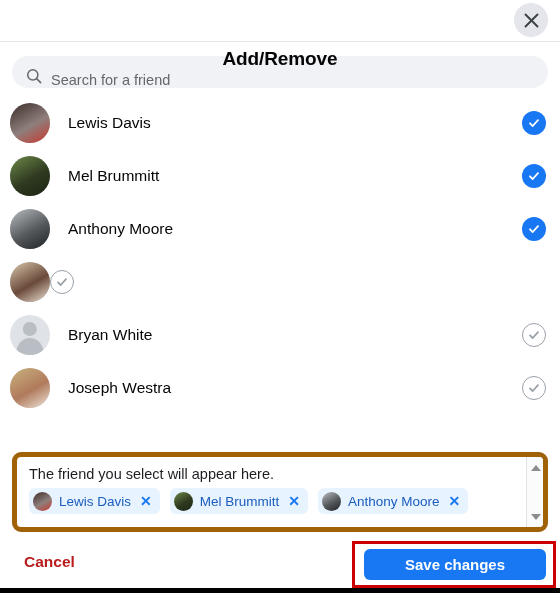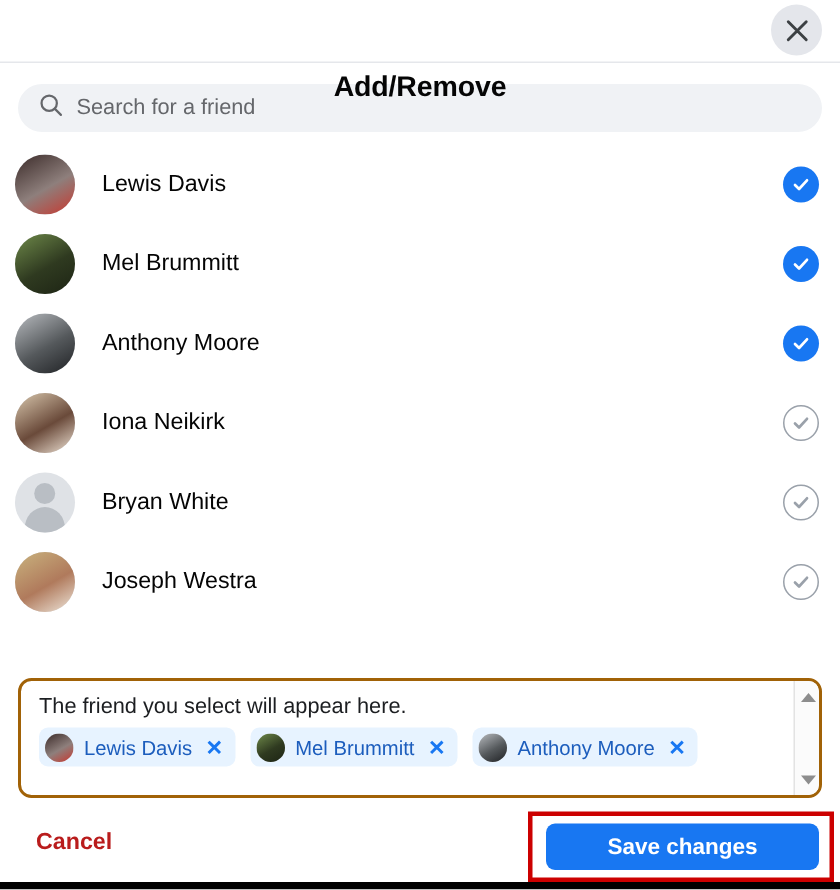--- a/index.html
+++ b/index.html
@@ -26,21 +26,21 @@
     position:absolute; right:12px; top:3px;
     width:34px; height:34px; border-radius:50%;
     background:#e4e6eb; border:none; cursor:pointer;
     display:flex; align-items:center; justify-content:center;
   }
   .close-btn svg { display:block; }
 
   
   .search-wrap { padding: 14px 12px 6px 12px; }
   .search-box {
-    display:flex; align-items:center; gap:9px;
+    display:flex; align-items:flex-end; gap:9px;
     height:32px; border-radius:18px; background:#f0f2f5;
     padding: 0 14px;
   }
   .search-input {
     border:none; outline:none; background:transparent;
     font-family:"Liberation Sans", sans-serif;
     font-size:14.5px; color:#65676b; width:100%;
   }
   .search-input::placeholder { color:#65676b; opacity:1; }
 
@@ -71,21 +71,21 @@
   .check {
     flex:0 0 24px; width:24px; height:24px; border-radius:50%;
     display:flex; align-items:center; justify-content:center;
   }
   .check.on { background:#1877f2; }
   .check.off { background:transparent; border:1.4px solid #9aa1aa; }
 
   
   .selection-box {
     position:absolute; left:12px; right:12px; top:452px; height:80px;
-    border:2px solid #a16207; border-radius:9px; background:#fff;
+    border:5px solid #a16207; border-radius:9px; background:#fff;
     overflow:hidden;
   }
   .selection-hint {
     font-size:14.5px; color:#1c1e21; padding: 9px 0 0 12px;
   }
   .chips { display:flex; gap:10px; padding: 6px 0 0 12px; flex-wrap:nowrap; }
   .chip {
     display:flex; align-items:center; gap:7px;
     background:#e7f3ff; border-radius:6px; height:26px;
     padding: 0 8px 0 4px; cursor:pointer; white-space:nowrap;
@@ -191,21 +191,20 @@
         <div class="check on">
           <svg width="14" height="14" viewBox="0 0 14 14">
             <path d="M3 7.3 L5.7 10 L11 4.2" stroke="#ffffff" stroke-width="1.8" fill="none" stroke-linecap="round" stroke-linejoin="round"></path>
           </svg>
         </div>
       </div>
       <div class="friend-row">
         <div class="avatar">
           <div style="position:absolute;inset:0;background:linear-gradient(150deg,#d9c8ae 0%,#6a4a3a 55%,#f0e4d6 100%);"></div>
         </div>
-        <div class="friend-name">Iona Neikirk</div>
         <div class="check off">
           <svg width="14" height="14" viewBox="0 0 14 14">
             <path d="M3 7.3 L5.7 10 L11 4.2" stroke="#9aa1aa" stroke-width="1.8" fill="none" stroke-linecap="round" stroke-linejoin="round"></path>
           </svg>
         </div>
       </div>
       <div class="friend-row">
         <div class="avatar">
           <div class="ph-head"></div>
           <div class="ph-body"></div>

